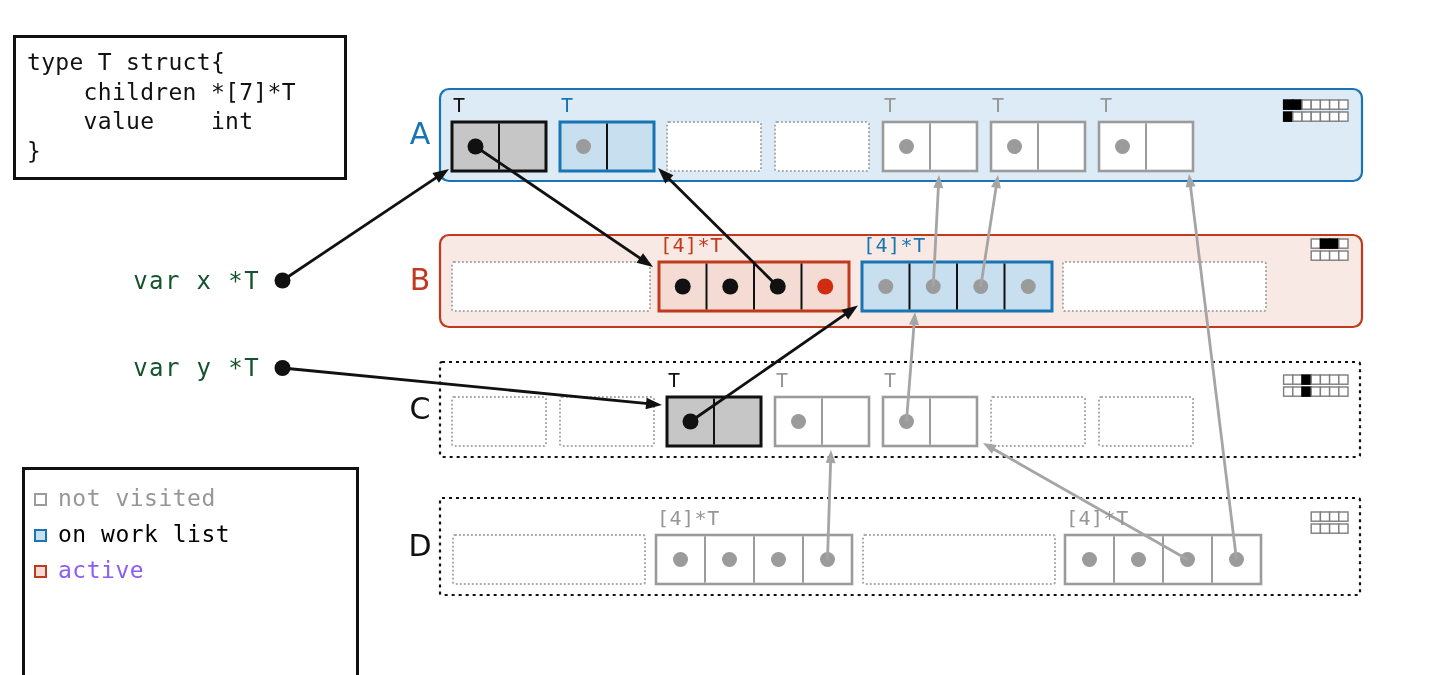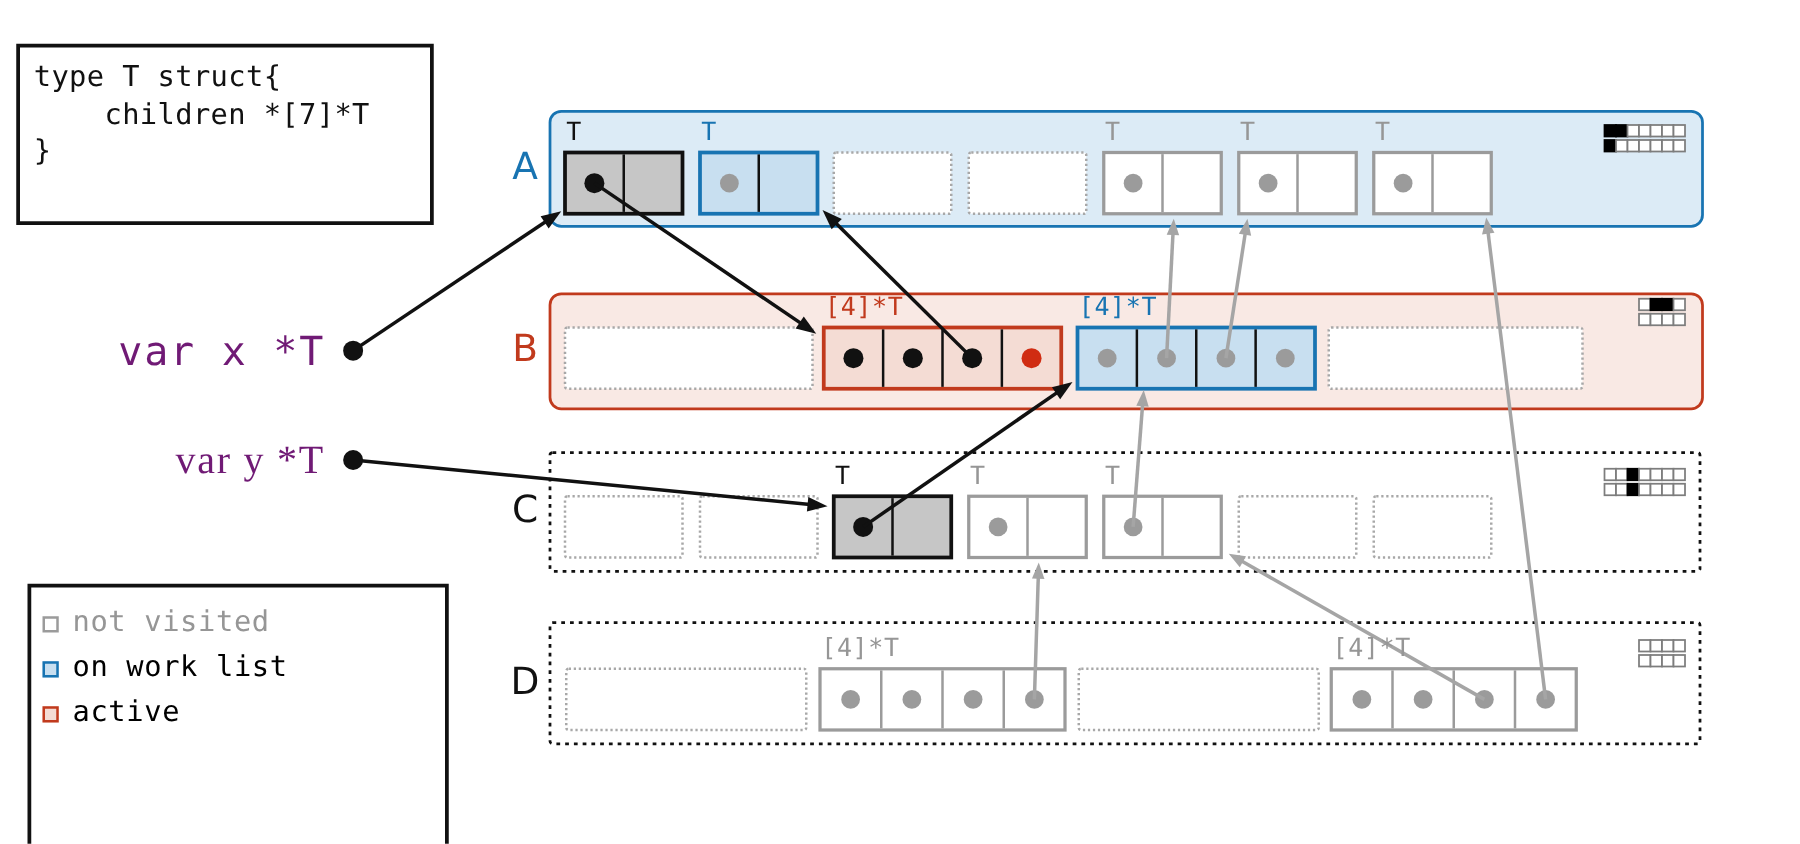--- a/index.html
+++ b/index.html
@@ -8,21 +8,21 @@
   #stage { position: absolute; left: 0; top: 0; width: 1440px; height: 675px; }
   #svg-layer { position: absolute; left: 0; top: 0; }
   .abs { position: absolute; left: 0; top: 0; width: 1440px; height: 675px; }
   .box { position: absolute; background: #ffffff; border: 3px solid #111111; box-sizing: border-box; }
   .code-box { left: 13px; top: 35px; width: 334px; height: 145px; padding: 10px 0 0 11px; }
   .code-line { font-size: 23px; line-height: 29.5px; white-space: pre; color: #111111; letter-spacing: 0.3px; }
   .legend-box { left: 12px; top: 467px; width: 337px; height: 214px; padding: 11px 0 0 9px; margin-left: 10px; }
   .legend-item { height: 36px; display: flex; align-items: center; }
   .legend-swatch { width: 13px; height: 13px; box-sizing: border-box; border: 3px solid #000; margin-right: 11px; flex: none; }
   .legend-label { font-size: 23px; letter-spacing: 0.5px; line-height: 1; padding-bottom: 2px; }
-  .var-label { position: absolute; font-size: 32px; letter-spacing: 1.4px; color: #701a75;
+  .var-label { position: absolute; font-size: 24px; letter-spacing: 1.4px; color: #14532d;
                white-space: pre; transform: translateY(-50%); }
   .band-label { position: absolute; font-family: "DejaVu Sans", "Liberation Sans", sans-serif;
                 font-size: 30px; transform: translate(-50%, -54%); line-height: 1; }
   .slot-label { position: absolute; font-size: 20px; letter-spacing: 0.5px; line-height: 22px; height: 22px; white-space: pre; }
 </style>
 </head>
 <body>
 
 <div id="stage">
   <svg id="svg-layer" width="1440" height="675" viewBox="0 0 1440 675">
@@ -199,49 +199,50 @@
       <g>
         <line x1="1236.5" y1="559.5" x2="1190.3452093808692" y2="184.91743613315973" stroke="#a5a5a5" stroke-width="2.8"></line>
         <polygon points="1189,174 1195.5522638742818,186.29096571152093 1185.6273219350455,187.51388333049294" fill="#a5a5a5"></polygon>
       </g>
       <circle cx="282.5" cy="280.5" r="8" fill="#111111"></circle>
       <circle cx="282.5" cy="368" r="8" fill="#111111"></circle>
     </svg>
   <div class="box code-box" id="code-box">
       <div class="code-line">type T struct{</div>
       <div class="code-line">    children *[7]*T</div>
+      <div class="code-line">    value    int</div>
       <div class="code-line">}</div>
     </div>
   <div class="box legend-box" id="legend-box">
       <div class="legend-item">
         <span class="legend-swatch" style="background: rgb(255, 255, 255); border-color: rgb(155, 155, 155); border-width: 2.5px;"></span>
         <span class="legend-label" style="color: rgb(150, 150, 150);">not visited</span>
       </div>
       <div class="legend-item">
         <span class="legend-swatch" style="background: rgb(200, 223, 240); border-color: rgb(24, 116, 178); border-width: 2.5px;"></span>
         <span class="legend-label" style="color: #000000;">on work list</span>
       </div>
       <div class="legend-item">
         <span class="legend-swatch" style="background: rgb(244, 220, 212); border-color: rgb(193, 58, 29); border-width: 2.5px;"></span>
-        <span class="legend-label" style="color: #000000;">active</span>
+        <span class="legend-label" style="color: #8b5cf6;">active</span>
       </div>
     </div>
   <div id="text-layer" class="abs">
       <div class="band-label" style="left: 420px; top: 135px; color: rgb(24, 116, 178);">A</div>
       <div class="slot-label" style="left: 453px; top: 94px; color: rgb(17, 17, 17);">T</div>
       <div class="slot-label" style="left: 561px; top: 94px; color: rgb(24, 116, 178);">T</div>
       <div class="slot-label" style="left: 884px; top: 94px; color: rgb(150, 150, 150);">T</div>
       <div class="slot-label" style="left: 992px; top: 94px; color: rgb(150, 150, 150);">T</div>
       <div class="slot-label" style="left: 1100px; top: 94px; color: rgb(150, 150, 150);">T</div>
       <div class="band-label" style="left: 420px; top: 281px; color: rgb(193, 58, 29);">B</div>
       <div class="slot-label" style="left: 660px; top: 234px; color: rgb(193, 58, 29);">[4]*T</div>
       <div class="slot-label" style="left: 863px; top: 234px; color: rgb(24, 116, 178);">[4]*T</div>
       <div class="band-label" style="left: 420px; top: 410px; color: rgb(17, 17, 17);">C</div>
       <div class="slot-label" style="left: 668px; top: 369px; color: rgb(17, 17, 17);">T</div>
       <div class="slot-label" style="left: 776px; top: 369px; color: rgb(150, 150, 150);">T</div>
       <div class="slot-label" style="left: 884px; top: 369px; color: rgb(150, 150, 150);">T</div>
       <div class="band-label" style="left: 420px; top: 547px; color: rgb(17, 17, 17);">D</div>
       <div class="slot-label" style="left: 657px; top: 507px; color: rgb(150, 150, 150);">[4]*T</div>
       <div class="slot-label" style="left: 1066px; top: 507px; color: rgb(150, 150, 150);">[4]*T</div>
       <div class="var-label" style="right: 1180px; top: 280.5px;">var x *T</div>
-      <div class="var-label" style="right: 1180px; top: 368px; font-family: Liberation Serif, serif;">var y *T</div>
+      <div class="var-label" style="right: 1180px; top: 368px;">var y *T</div>
     </div>
 </div>
 
 </body></html>

